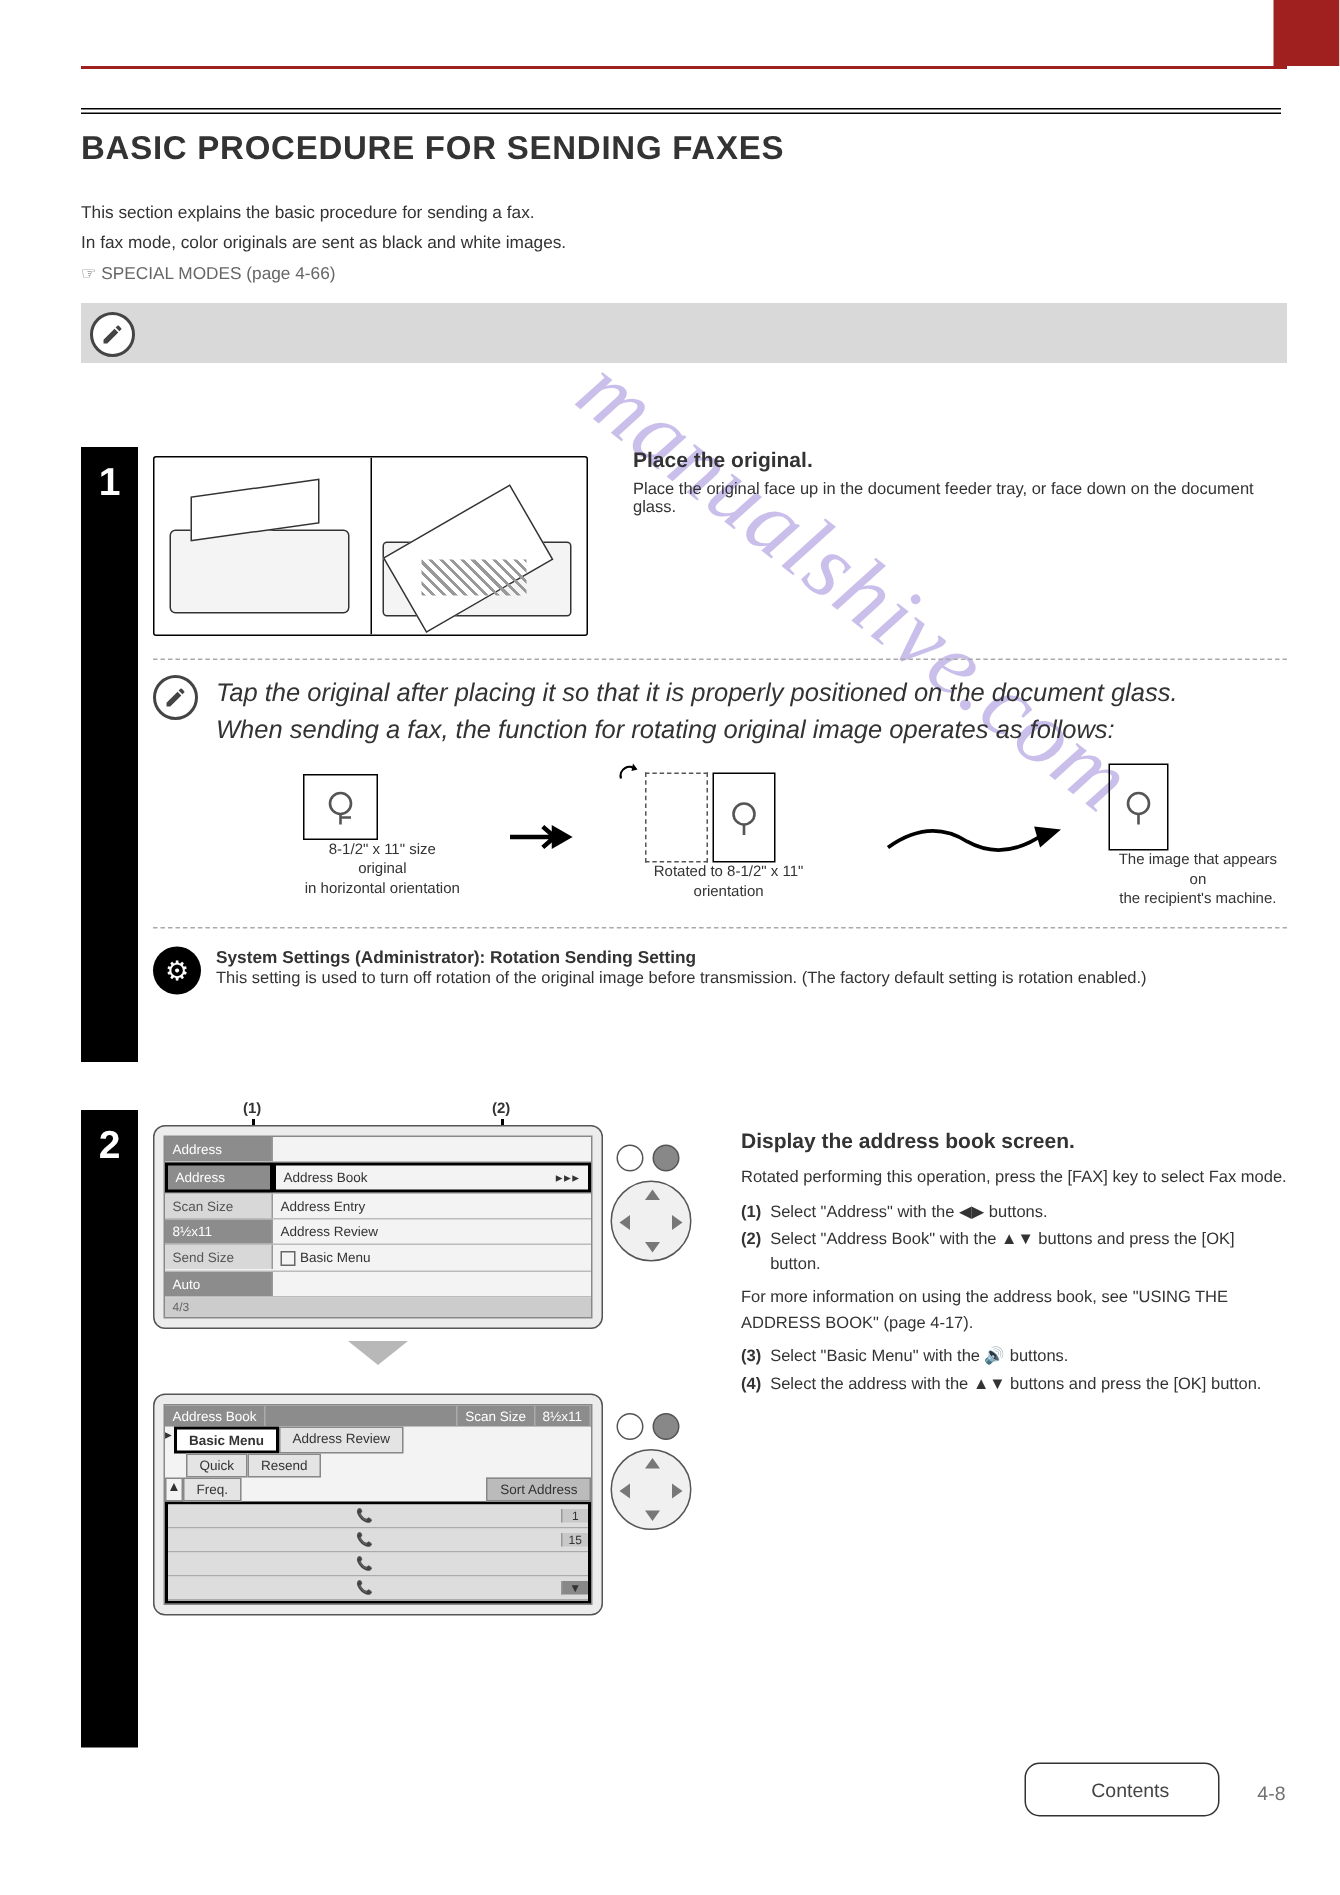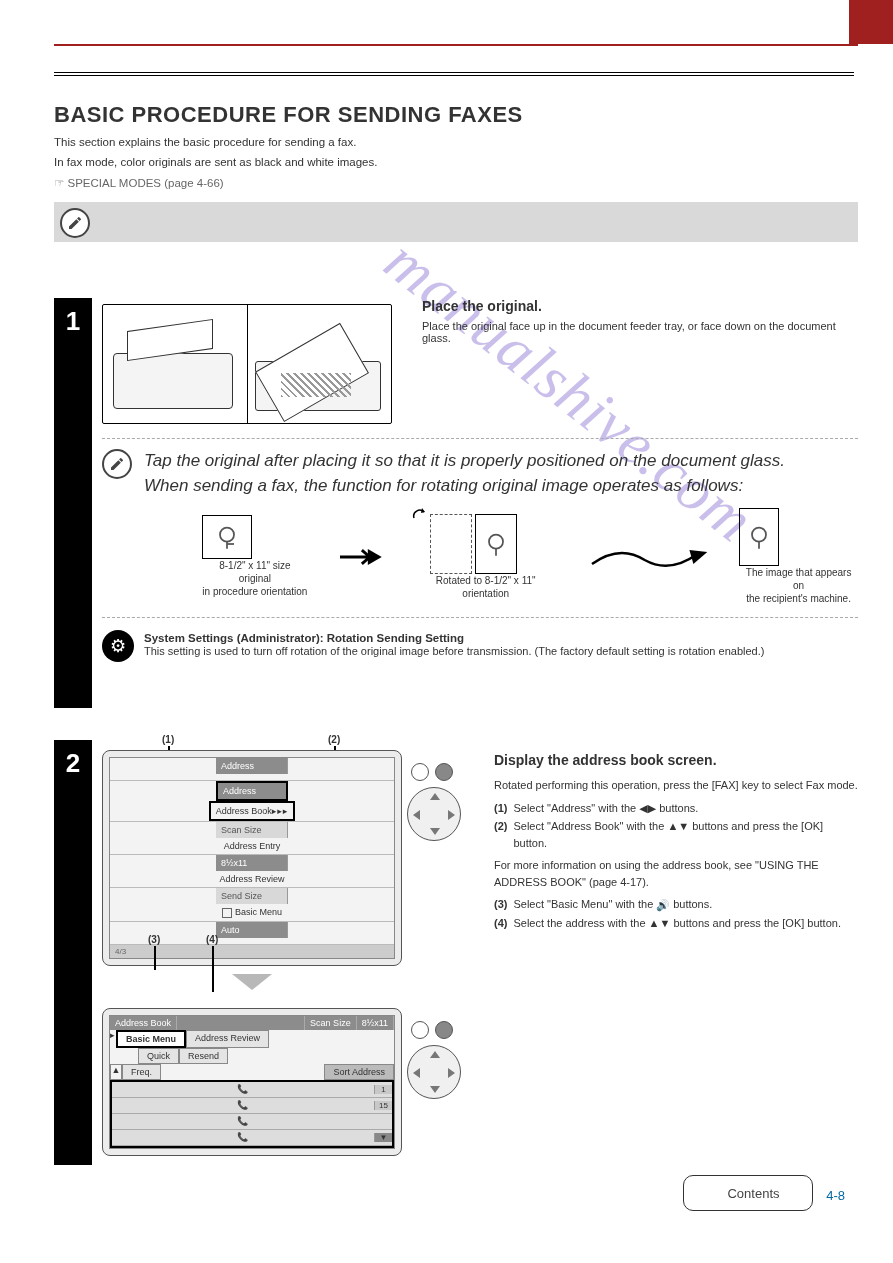--- a/index.html
+++ b/index.html
@@ -1,20 +1,20 @@
 <!DOCTYPE html>
 <html><head>
 <meta charset="utf-8">
 <style>
   * { box-sizing: border-box; margin: 0; padding: 0; }
   body { font-family: Arial, Helvetica, sans-serif; font-size: 11px; color: #333; background: #fff; width: 893px; }
   .page { position: relative; width: 893px; height: 1263px; }
   .red-tab { position: absolute; top: 0; right: 0; width: 44px; height: 44px; background: #a02020; }
   .red-hr { position: absolute; top: 44px; left: 54px; right: 35px; height: 2px; background: #a02020; }
-  .heading { position: absolute; top: 72px; left: 54px; right: 39px; border-top: 4px double #000; padding-top: 26px; }
+  .heading { position: absolute; top: 72px; left: 54px; right: 39px; border-top: 4px double #000; padding-top: 10px; }
   .heading h1 { font-size: 22px; font-weight: bold; letter-spacing: 0.5px; }
   .intro { position: absolute; top: 134px; left: 54px; right: 45px; font-size: 11.5px; line-height: 1.5; }
   .intro p { margin-bottom: 3px; }
   .intro .ref { color: #666; }
   .note-band { position: absolute; top: 202px; left: 54px; right: 35px; background: #d9d9d9; padding: 8px 10px 10px 48px; min-height: 40px; }
   .note-band .note-icon { position: absolute; left: 6px; top: 6px; width: 30px; height: 30px; border: 2px solid #444; border-radius: 50%; background: #fff; display: flex; align-items: center; justify-content: center; }
   .note-band .note-icon svg { width: 16px; height: 16px; }
   .note-band p { font-size: 11px; line-height: 1.45; color: #222; }
 
   .step-block { position: absolute; left: 54px; right: 35px; }
@@ -48,21 +48,21 @@
   .recv-box { width: 40px; height: 58px; border: 1.5px solid #000; display: flex; align-items: center; justify-content: center; }
 
   .gear-note { position: relative; padding-left: 42px; margin-top: 14px; }
   .gear-note .gear-icon { position: absolute; left: 0; top: -2px; width: 32px; height: 32px; border-radius: 50%; background: #000; display: flex; align-items: center; justify-content: center; }
   .gear-note .gear-icon span { color: #fff; font-size: 18px; }
   .gear-note .gear-title { font-size: 11.5px; font-weight: bold; }
   .gear-note p { font-size: 11px; line-height: 1.45; }
 
   .panel { width: 300px; border: 1px solid #555; background: #ececec; border-radius: 8px; padding: 4px; position: relative; }
   .panel-screen { border: 1px solid #888; background: #f3f3f3; margin: 2px; }
-  .panel-row { display: flex; align-items: center; border-bottom: 1px solid #bbb; font-size: 9px; flex-direction: column; }
+  .panel-row { display: flex; align-items: center; border-bottom: 1px solid #bbb; font-size: 9px; }
   .panel-row-left { width: 72px; padding: 3px 5px; background: #8c8c8c; color: #fff; border-right: 1px solid #999; }
   .panel-row-left.light { background: #d8d8d8; color: #555; }
   .panel-row-right { flex: 1; padding: 3px 5px; display: flex; align-items: center; justify-content: space-between; }
   .tiny-icon { width: 10px; height: 10px; border: 1px solid #666; margin-right: 3px; display: inline-block; vertical-align: middle; }
   .dots { letter-spacing: 1px; }
   .panel-footer { font-size: 8px; padding: 2px 5px; color: #666; background: #ccc; }
   .highlight-box { border: 2px solid #000 !important; }
 
   .control-pad { position: absolute; right: -66px; top: 12px; width: 60px; }
   .pad-top { display: flex; gap: 6px; margin-bottom: 6px; margin-left: 4px; }
@@ -85,21 +85,21 @@
   .abook-row .num { width: 18px; text-align: center; background: #c8c8c8; border-left: 1px solid #999; font-size: 8px; }
 
   .step2-right { position: absolute; left: 440px; top: 10px; right: 0; font-size: 11px; line-height: 1.5; }
   .step2-right p { margin-bottom: 6px; }
   .dot-bullet { display: flex; gap: 6px; margin-top: 2px; }
   .dot-bullet .b { font-weight: bold; }
 
   .spk-icon { display: inline-block; vertical-align: middle; }
 
   .contents-btn { position: absolute; bottom: 52px; right: 80px; width: 130px; height: 36px; border: 1.5px solid #333; border-radius: 10px; display: flex; align-items: center; justify-content: center; font-size: 13px; color: #444; background: #fff; padding-left: 11px; }
-  .page-num { position: absolute; bottom: 60px; right: 48px; font-size: 13px; color: #0369a1; }
+  .page-num { position: absolute; bottom: 60px; right: 36px; font-size: 13px; color: #737373; }
 
   .watermark { position: absolute; left: 200px; top: 330px; width: 520px; height: 520px; transform: rotate(38deg); pointer-events: none; opacity: 0.35; }
   .watermark span { font-family: Georgia, 'Times New Roman', serif; font-style: italic; font-size: 62px; color: #6a4bc7; letter-spacing: 1px; }
 
   .panel-wrap { position: relative; margin-top: 10px; }
   .callout { position: absolute; width: 1.5px; background: #000; }
   .panel-header-strip { display: flex; background: #8c8c8c; color: #fff; font-size: 9px; }
   .panel-header-strip > div { padding: 2px 5px; border-right: 1px solid #aaa; }
   .tab-row { display: flex; font-size: 9px; }
   .tab-row .tab { padding: 2px 8px; border: 1px solid #888; background: #e4e4e4; }
@@ -168,21 +168,21 @@
 
       <div class="rotate-row">
         <div style="text-align:center;">
           <div class="orig-box">
             <svg class="tree-svg" viewBox="0 0 24 24">
                 <circle cx="12" cy="10" r="6" fill="none" stroke="#555" stroke-width="1.5"></circle>
                 <line x1="12" y1="16" x2="12" y2="22" stroke="#555" stroke-width="1.5"></line>
                 <line x1="12" y1="18" x2="18" y2="18" stroke="#555" stroke-width="1.5"></line>
               </svg>
           </div>
-          <div class="label"><span>8-1/2" x 11" size original</span><br><span>in procedure orientation</span></div>
+          <div class="label"><span>8-1/2" x 11" size original</span><br><span>in horizontal orientation</span></div>
         </div>
         <svg class="arrow-svg" viewBox="0 0 44 20">
             <path d="M2 10 L32 10 M32 10 L24 3 M32 10 L24 17" stroke="#000" stroke-width="3" fill="none"></path>
             <path d="M30 2 L44 10 L30 18 Z" fill="#000"></path>
           </svg>
         <div style="text-align:center;">
           <div class="rotated-wrap">
             <svg width="14" height="14" style="position:relative;top:-8px;">
                 <path d="M2 12 A6 6 0 0 1 12 6" fill="none" stroke="#000" stroke-width="1.5"></path>
                 <path d="M10 2 L13 6 L9 7 Z" fill="#000"></path>
@@ -301,21 +301,21 @@
               <div style="flex:1"></div>
               <div>Scan Size</div>
               <div>8½x11</div>
             </div>
             <div class="tab-row">
               <div style="width:6px;">▸</div>
               <div class="tab active">Basic Menu</div>
               <div class="tab">Address Review</div>
             </div>
             <div class="tab-row">
-              <div class="tab" style="margin-left:28px;">Quick</div>
+              <div class="tab" style="margin-left:14px;">Quick</div>
               <div class="tab">Resend</div>
             </div>
             <div class="tab-row" style="justify-content:space-between;">
               <div style="display:flex;">
                 <div style="width:12px;text-align:center;border:1px solid #888;">▲</div>
                 <div class="tab">Freq.</div>
               </div>
               <div class="tab" style="background:#bbb;">Sort Address</div>
             </div>
             <div class="panel2-rows">

